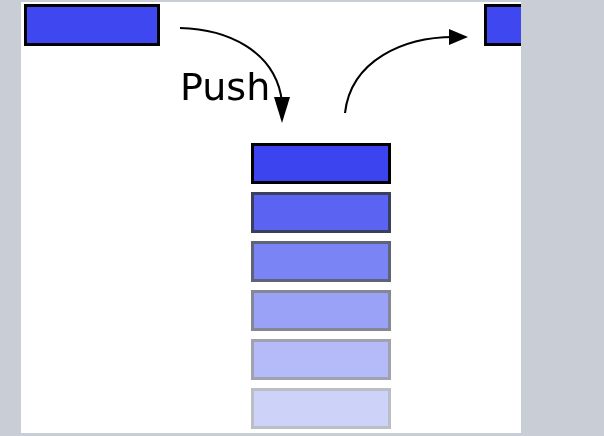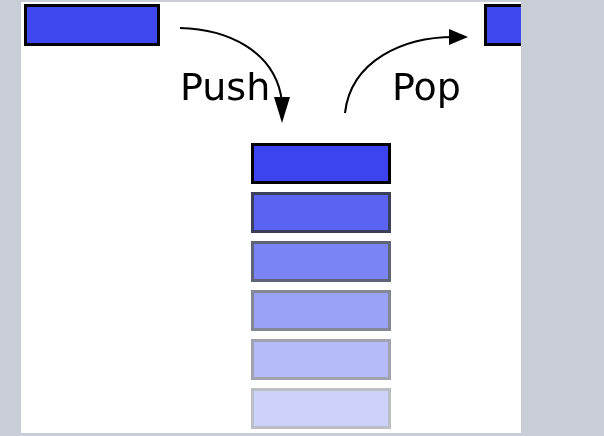--- a/index.html
+++ b/index.html
@@ -78,16 +78,15 @@
         <polygon id="push-arrow-head" stroke="none" points="253,95 269,95 261,121" fill="#000000"></polygon>
       </g>
       <g>
         <path id="pop-arrow-path" fill="none" stroke="#000000" stroke-width="2.1" d="M 324 111 C 330 58 383 35 433 35"></path>
         <polygon id="pop-arrow-head" stroke="none" points="428,27 428,43 447,35" fill="#000000"></polygon>
       </g>
     </svg>
 
     <div class="arrow-label" id="push-label" style="left: 159px; top: 66px;">Push</div>
 
-    <div class="arrow-label" id="pop-label" style="left: 371px; top: 66px;">Pop</div>
 
   </div>
 </div>
 
 </body></html>

